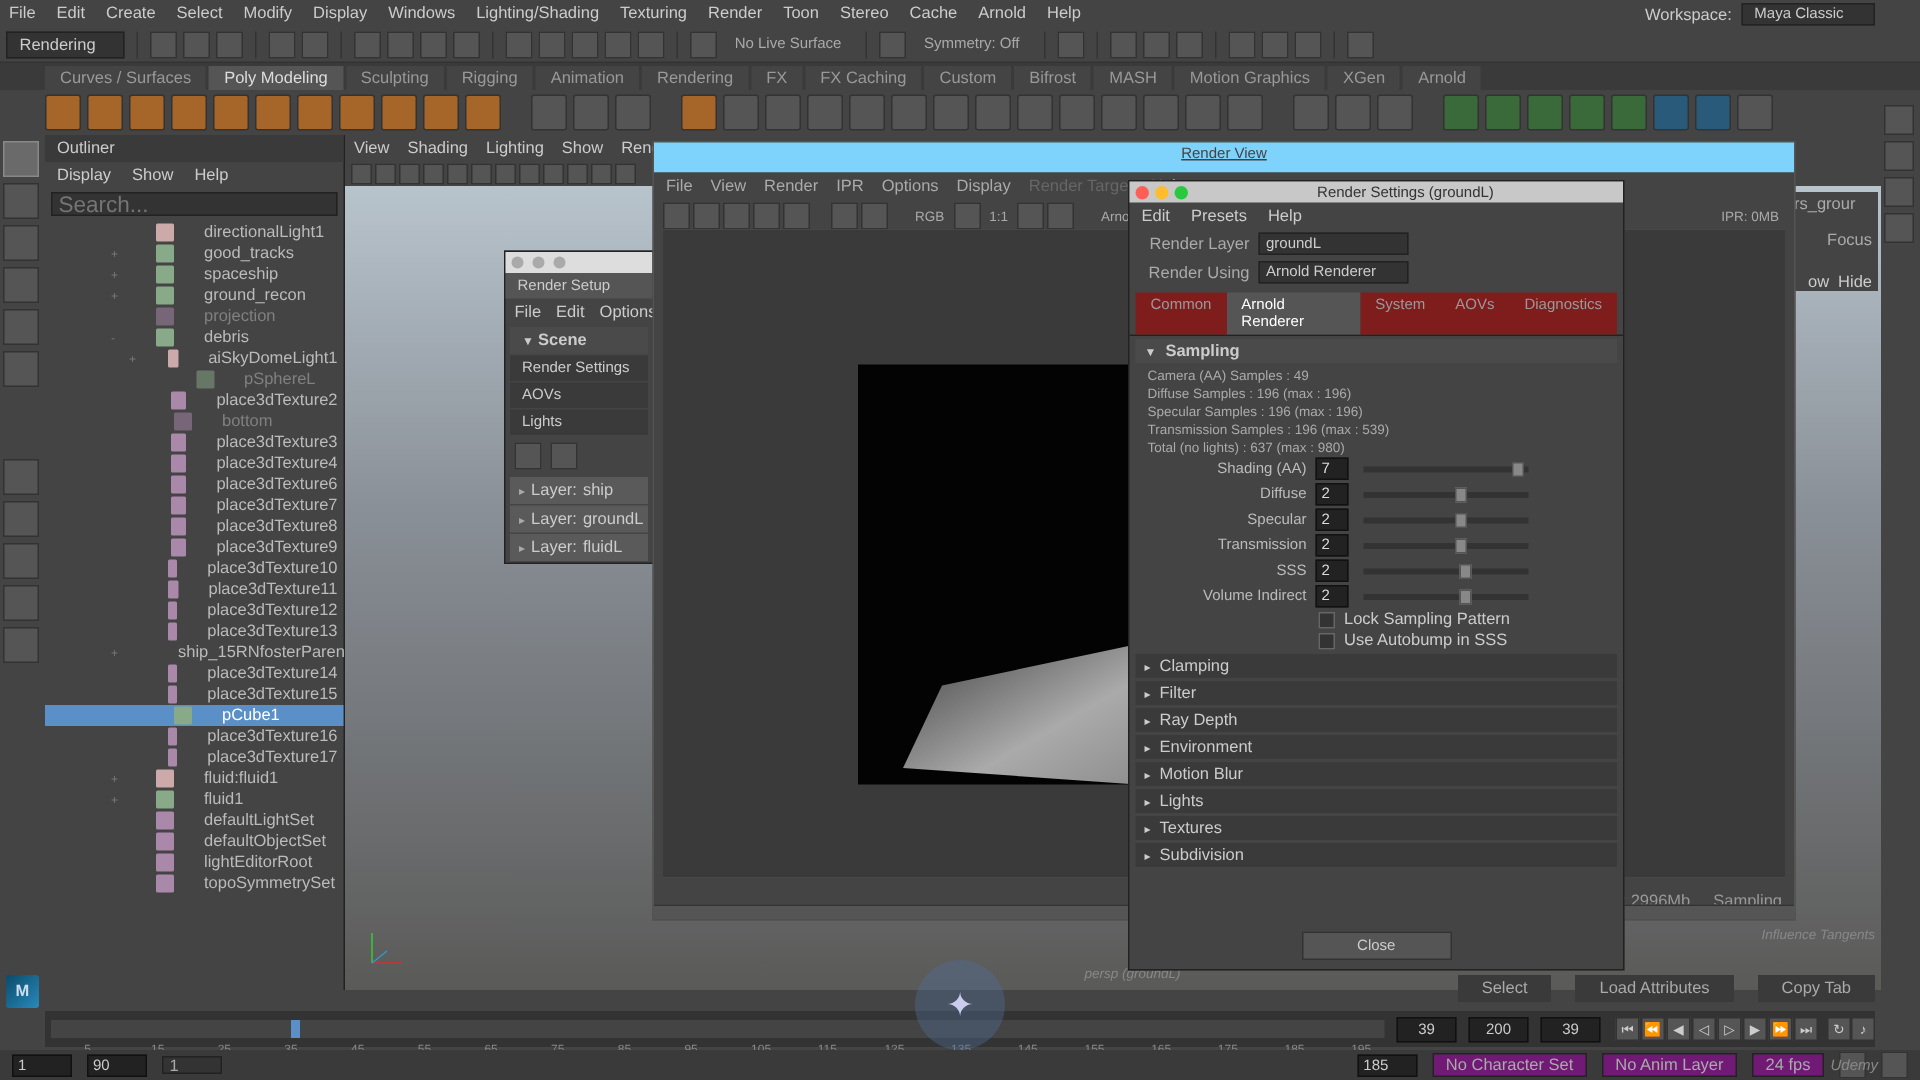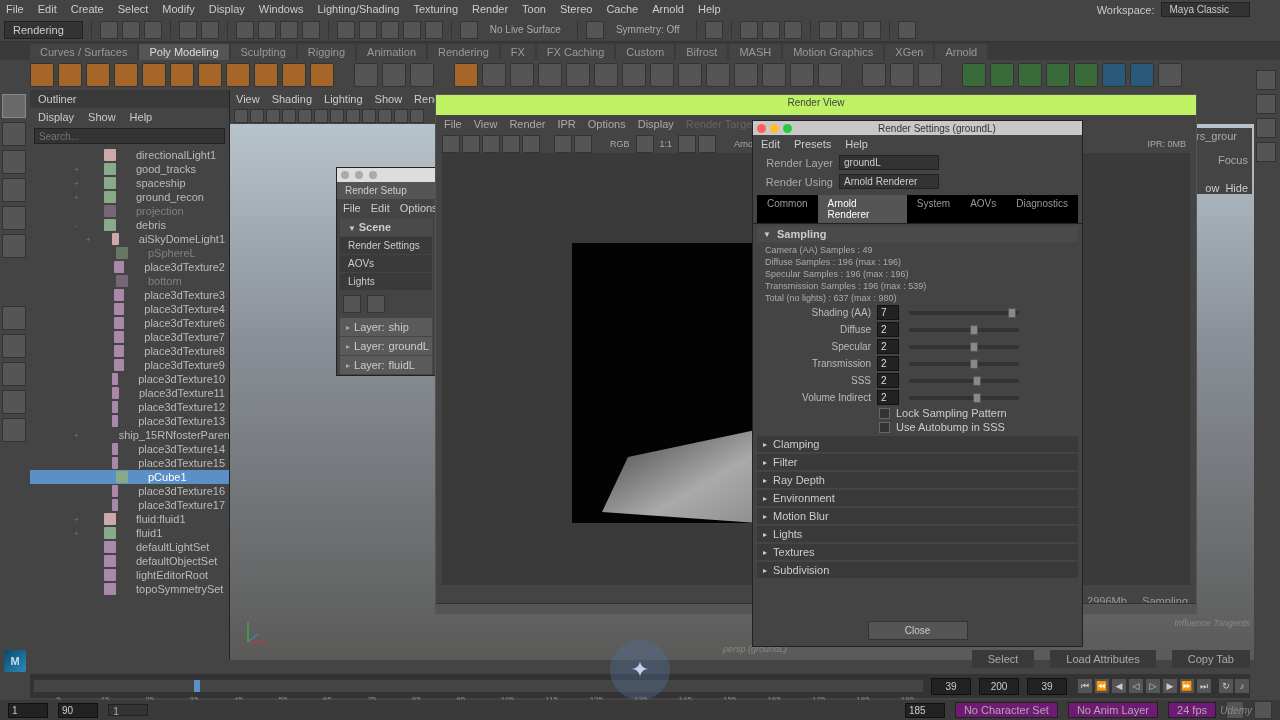--- a/index.html
+++ b/index.html
@@ -32,21 +32,21 @@
 
 .main { display: flex; height: 570px; }
 .left-tools { width: 30px; background: #444; display: flex; flex-direction: column; gap: 4px; padding: 4px 2px; }
 .left-tool { width: 24px; height: 24px; background: #555; border: 1px solid #333; }
 .left-tool.active { background: #6a6a6a; border-color: #888; }
 
 
 .outliner { width: 200px; background: #444; border-right: 1px solid #222; display: flex; flex-direction: column; }
 .outliner-header { background: #3a3a3a; padding: 3px 8px; font-size: 11px; color: #ccc; }
 .outliner-menu { display: flex; gap: 14px; padding: 3px 8px; font-size: 10px; }
-.outliner-search { margin: 2px 4px; padding: 2px 4px; background: #333; border: 1px solid #222; height: 16px; font-size: 10px; }
+.outliner-search { margin: 2px 4px; padding: 2px 4px; background: #333; border: 1px solid #222; height: 16px; font-size: 15px; }
 .outliner-tree { flex: 1; overflow-y: auto; padding: 2px 0; }
 .tree-item { display: flex; align-items: center; padding: 1px 4px; font-size: 10px; color: #bbb; gap: 20px; cursor: pointer; white-space: nowrap; }
 .tree-item.selected { background: #5a8fc7; color: #fff; }
 .tree-indent1 { padding-left: 44px; }
 .tree-indent2 { padding-left: 56px; }
 .tree-expand { width: 10px; color: #777; font-size: 8px; }
 .tree-icon { width: 12px; height: 12px; background: #777; border-radius: 1px; }
 .tree-icon.light { background: #caa; }
 .tree-icon.mesh { background: #8a8; }
 .tree-icon.tex { background: #a8a; }
@@ -65,21 +65,21 @@
 .rs-header { padding: 3px 8px; background: #555; font-size: 10px; }
 .rs-menu { display: flex; gap: 10px; padding: 3px 6px; font-size: 10px; }
 .rs-item { background: #3a3a3a; margin: 1px 3px; padding: 3px 8px; font-size: 10px; cursor:pointer; }
 .rs-item.section { background: #4a4a4a; font-weight: bold; }
 .rs-layer { background: #5a5a5a; margin: 1px 3px; padding: 3px 6px; font-size: 10px; display:flex; gap:4px; align-items:center; }
 .rs-layer .arrow{ font-size:8px; color:#aaa;}
 .rs-icons-row { display:flex; gap:6px; padding:4px 6px;}
 
 
 .render-view { position: absolute; left: 435px; top: 94px; width: 762px; height: 520px; background: #444; border: 1px solid #555; z-index: 8; }
-.rv-title { background: #bef264; height: 20px; text-align: center; font-size: 10px; color: #444; line-height: 16px; }
+.rv-title { background: #7dd3fc; height: 20px; text-align: center; font-size: 10px; color: #444; line-height: 16px; text-decoration: underline; }
 .rv-menu { display: flex; gap: 12px; padding: 3px 8px; font-size: 10px; background: #444; color: #aaa; }
 .rv-menu span { cursor: pointer; }
 .rv-menu span.disabled { color: #666; }
 .rv-tools { display: flex; gap: 2px; padding: 2px 6px; align-items: center; background: #444; height: 22px; }
 .rv-tool { width: 18px; height: 18px; background: #555; border: 1px solid #333; }
 .rv-label { color: #aaa; font-size: 9px; padding: 0 4px; }
 .rv-canvas { position: absolute; left: 6px; right: 6px; top: 58px; bottom: 28px; background: #666; }
 .rv-inner { position: absolute; inset: 0; background: #3a3a3a; }
 .rv-render { position: absolute; left: 130px; top: 90px; width: 240px; height: 280px; background: #030303; }
 .rv-terrain { position:absolute; left:160px; top:260px; width:260px; height:110px; background: linear-gradient(150deg,#333,#aaa 50%,#777); clip-path: polygon(10% 40%, 90% 0%, 100% 60%, 60% 100%, 0% 90%);}
@@ -89,21 +89,21 @@
 
 .render-settings { position: absolute; left: 752px; top: 120px; width: 331px; height: 527px; background: #444; border: 1px solid #222; z-index: 20; }
 .rset-title { background: #c8c8c8; height: 14px; display: flex; align-items: center; padding: 0 4px; gap: 4px; }
 .rset-dot { width: 9px; height: 9px; border-radius: 50%; }
 .rset-title-text { flex: 1; text-align: center; font-size: 10px; color: #333; }
 .rset-menu { display: flex; gap: 14px; padding: 3px 8px; font-size: 10px; }
 .rset-row { display: flex; align-items: center; padding: 2px 8px; font-size: 10px; gap: 6px; }
 .rset-row label { width: 72px; text-align: right; color: #aaa; }
 .rset-dd { flex: 1; max-width: 100px; background: #333; border: 1px solid #222; padding: 1px 4px; color: #ccc; font-size: 10px; }
 .rset-tabs { display: flex; gap: 0; border-bottom: 1px solid #222; margin-top: 4px; padding: 0 4px; }
-.rset-tab { padding: 3px 10px; font-size: 10px; background: #000000; color: #999; cursor:pointer; }
+.rset-tab { padding: 3px 10px; font-size: 10px; background: #7f1d1d; color: #999; cursor:pointer; }
 .rset-tab.active { background: #555; color: #fff; }
 .rset-section { background: #3a3a3a; margin: 2px 4px; padding: 2px 6px; font-size: 10px; cursor:pointer; display:flex; align-items:center; gap:6px; }
 .rset-section .arrow { font-size: 8px; }
 .rset-section.open { background: #4a4a4a; font-weight: bold; }
 .rset-info { padding: 1px 12px; font-size: 9px; color: #aaa; }
 .rset-field { display: flex; align-items: center; padding: 1px 8px; gap: 6px; }
 .rset-field label { width: 110px; text-align: right; font-size: 10px; color: #bbb; }
 .rset-input { width: 22px; background: #222; border: 1px solid #111; color: #ddd; text-align: left; padding: 1px 3px; font-size: 10px; }
 .rset-slider { flex: 1; height: 4px; background: #333; position: relative; margin: 0 4px; max-width: 110px; }
 .rset-thumb { position: absolute; top: -3px; width: 8px; height: 10px; background: #888; border: 1px solid #555; }
@@ -326,21 +326,21 @@
         <div class="tree-item tree-indent1">
           <span class="tree-expand">-</span>
           <span class="tree-icon mesh"></span>
           <span>debris</span>
         </div>
         <div class="tree-item tree-indent2">
           <span class="tree-expand">+</span>
           <span class="tree-icon light"></span>
           <span>aiSkyDomeLight1</span>
         </div>
-        <div class="tree-item tree-indent2" style="opacity: 0.5;">
+        <div class="tree-item tree-indent2" style="opacity: 0.5; justify-content: center;">
           <span class="tree-expand"></span>
           <span class="tree-icon mesh"></span>
           <span>pSphereL</span>
         </div>
         <div class="tree-item tree-indent2">
           <span class="tree-expand"></span>
           <span class="tree-icon tex"></span>
           <span>place3dTexture2</span>
         </div>
         <div class="tree-item tree-indent2" style="opacity: 0.5;">

